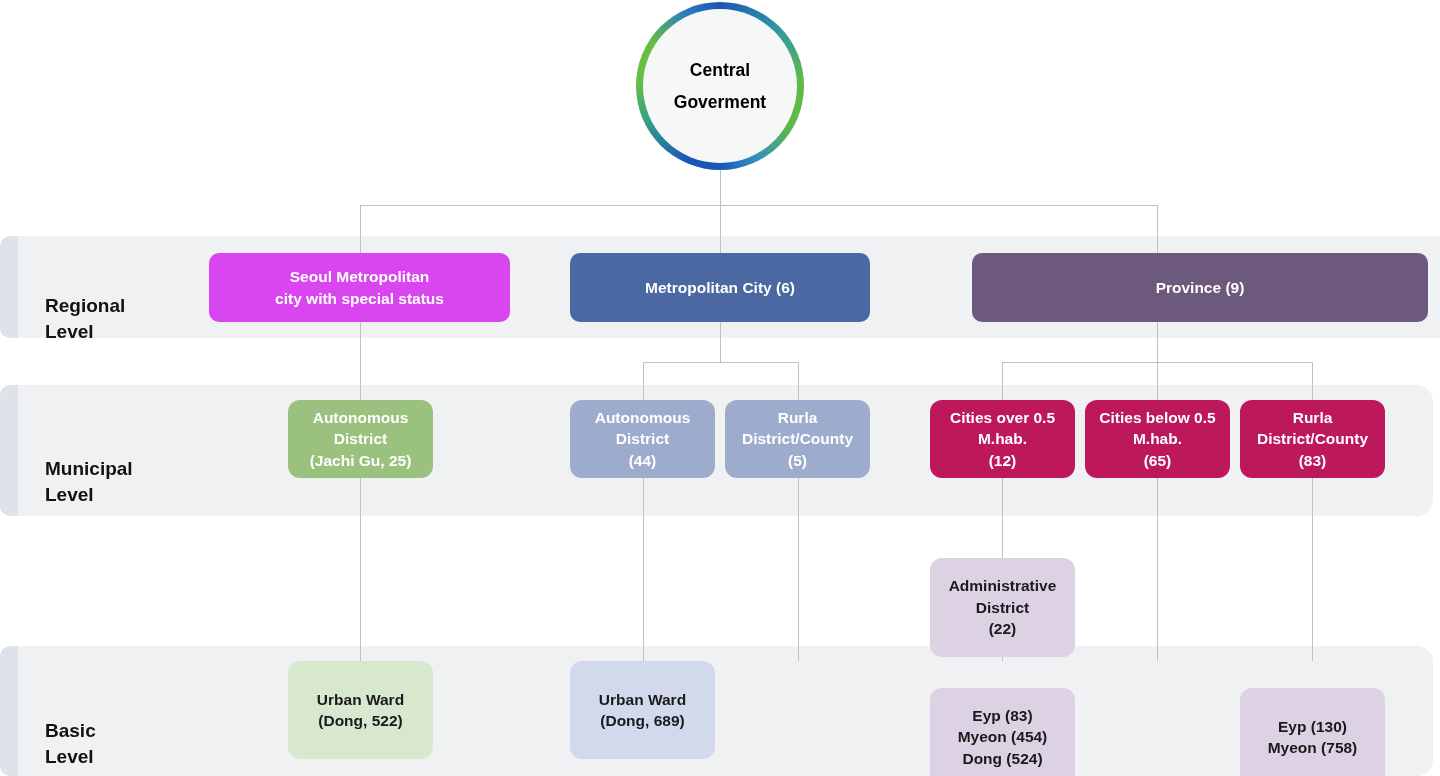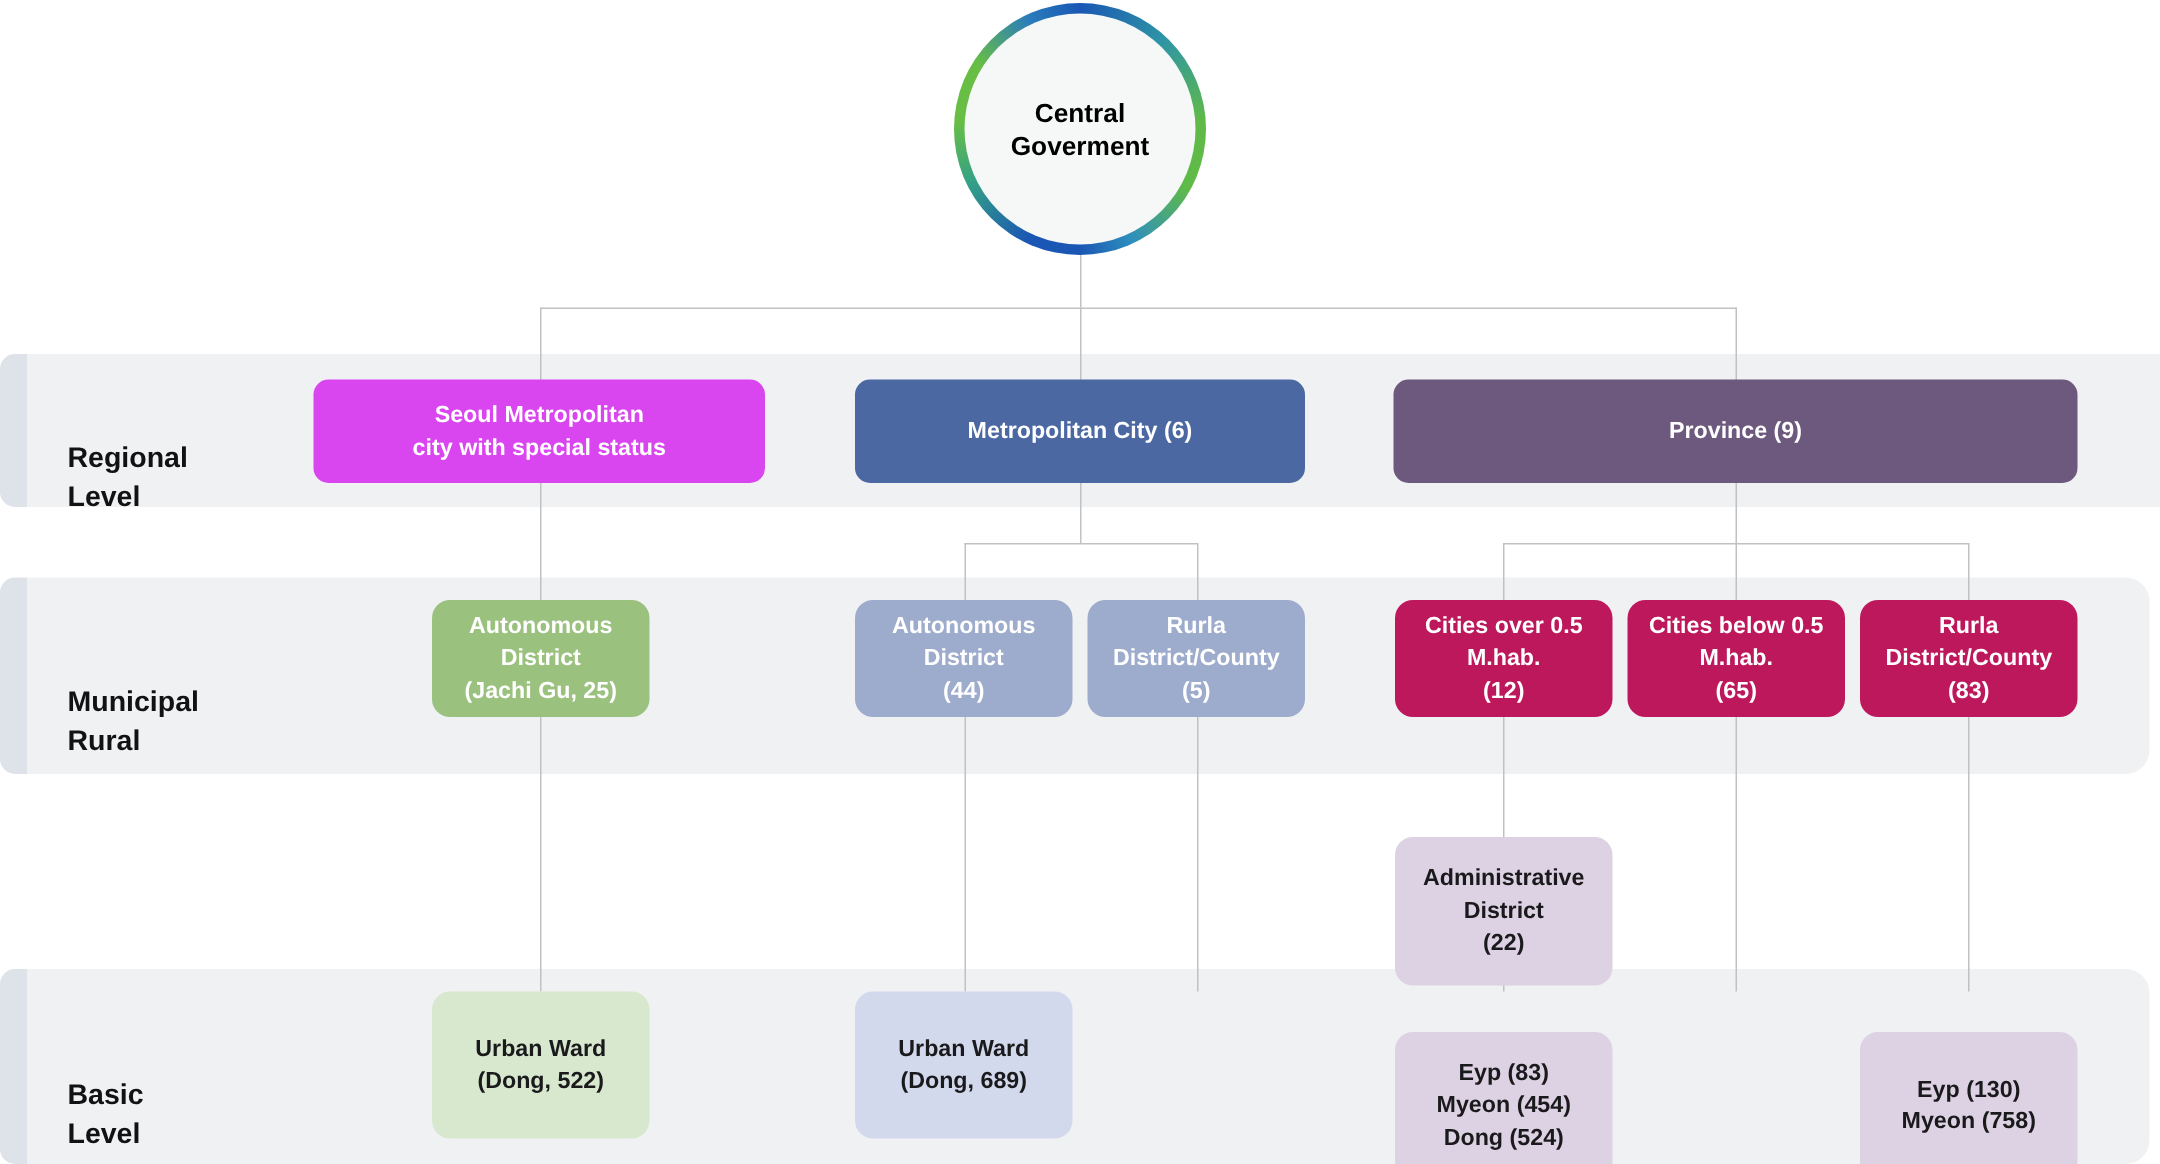--- a/index.html
+++ b/index.html
@@ -65,21 +65,21 @@
       #1a57b4 0%, #2e95a5 12%, #5fba48 24%, #5fba48 33%,
       #2e8fbd 43%, #1a57b4 50%, #1a57b4 57%, #35a284 68%,
       #68be45 76%, #68be45 84%, #2a7dbb 93%, #1a57b4 100%);
     display: flex; align-items: center; justify-content: center;
   }
   .central-inner {
     width: 154px; height: 154px; border-radius: 50%;
     background: #f6f7f7;
     display: flex; align-items: center; justify-content: center;
     text-align: center; white-space: pre-line;
-    font-size: 17.5px; line-height: 22px; font-weight: 700; color: #000000;
+    font-size: 17.5px; line-height: 32px; font-weight: 700; color: #000000;
   }
 </style>
 </head>
 <body>
 
 <div id="canvas">
 
   <div class="band" style="top:236px; height:102px; width:1440px;">
     <div class="band-tab"></div>
     <div class="band-main"></div>
@@ -106,28 +106,28 @@
   <div class="line" style="left:1312px; top:362px; width:1px; height:299px;"></div>
 
   <div class="central-circle">
     <div class="central-inner">Central
 Goverment</div>
   </div>
 
   <div class="level-label" style="top:261px;">Regional
 Level</div>
   <div class="level-label" style="top:424px;">Municipal
-Rural</div>
+Level</div>
   <div class="level-label" style="top:686px;">Basic
 Level</div>
 
   <div class="node regional bg-seoul-green" style="left:209px; width:301px;">Seoul Metropolitan
 city with special status</div>
   <div class="node regional bg-metro-blue" style="left:570px; width:300px;">Metropolitan City (6)</div>
-  <div class="node regional bg-province-purple" style="left:929px; width:456px;">Province (9)</div>
+  <div class="node regional bg-province-purple" style="left:972px; width:456px;">Province (9)</div>
 
   <div class="node mid bg-mun-green" style="left:288px;">Autonomous
 District
 (Jachi Gu, 25)</div>
   <div class="node mid bg-mun-blue" style="left:570px;">Autonomous
 District
 (44)</div>
   <div class="node mid bg-mun-blue" style="left:725px;">Rurla
 District/County
 (5)</div>

